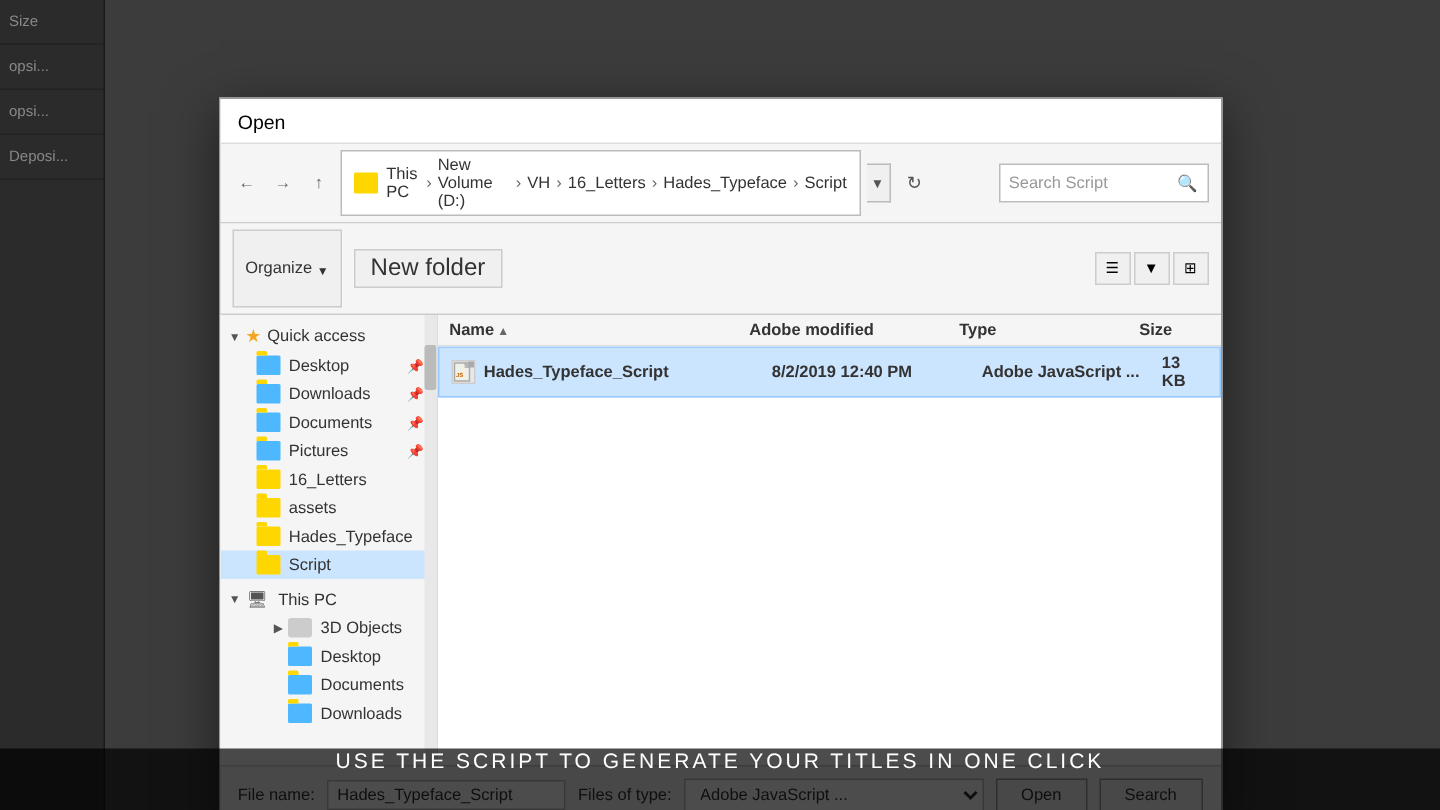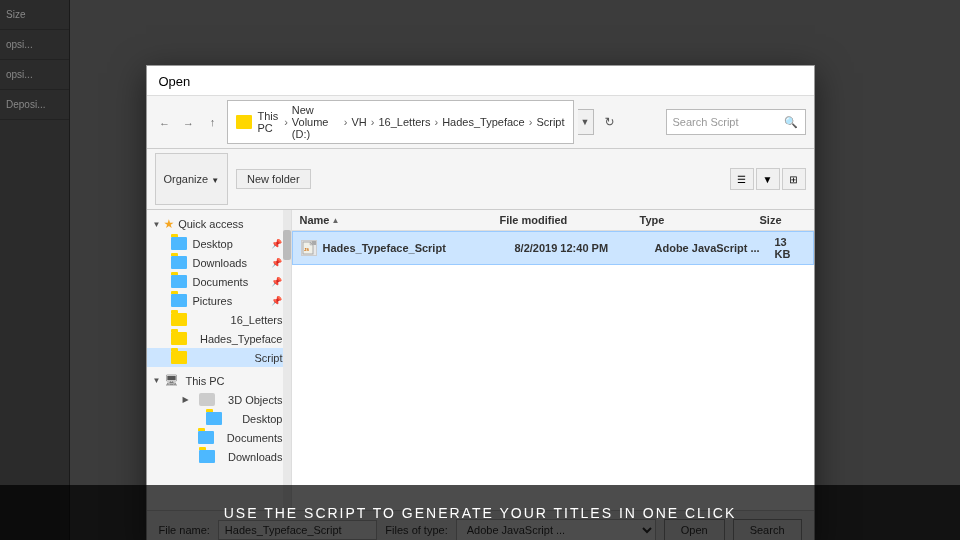--- a/index.html
+++ b/index.html
@@ -30,24 +30,24 @@
       background: #2b2b2b;
       border-right: 1px solid #1a1a1a;
     }
 
     
     .bottom-bar {
       position: absolute;
       bottom: 0;
       left: 0;
       right: 0;
-      height: 55px;
+      height: 41px;
       background: rgba(0,0,0,0.7);
       display: flex;
-      align-items: center;
+      align-items: flex-start;
       justify-content: center;
     }
 
     .bottom-bar-text {
       color: #ffffff;
       font-size: 14px;
       letter-spacing: 2px;
       font-weight: 400;
     }
 
@@ -195,21 +195,21 @@
       cursor: pointer;
       font-size: 11px;
       color: #333;
     }
 
     .new-folder-btn {
       padding: 3px 10px;
       background: #f0f0f0;
       border: 1px solid #ccc;
       cursor: pointer;
-      font-size: 11px;
+      font-size: 16px;
       color: #333;
     }
 
     .view-toggle {
       margin-left: auto;
       display: flex;
       align-items: center;
       gap: 2px;
     }
 
@@ -267,21 +267,20 @@
       font-size: 12px;
     }
 
     .sidebar-item {
       display: flex;
       align-items: center;
       padding: 3px 8px 3px 24px;
       cursor: pointer;
       color: #333;
       font-size: 11px;
-      justify-content: space-between;
     }
 
     .folder-icon {
       width: 16px;
       height: 13px;
       background: #ffd700;
       border-radius: 1px;
       margin-right: 6px;
       flex-shrink: 0;
       position: relative;
@@ -593,20 +592,24 @@
             <div class="folder-icon pictures"></div>
             <span>Pictures</span>
             <span class="pin-icon">📌</span>
           </div>
           <div class="sidebar-item">
             <div class="folder-icon"></div>
             <span>16_Letters</span>
           </div>
           <div class="sidebar-item">
             <div class="folder-icon"></div>
+            <span>assets</span>
+          </div>
+          <div class="sidebar-item">
+            <div class="folder-icon"></div>
             <span>Hades_Typeface</span>
           </div>
           <div class="sidebar-item" style="background:#cce5ff;">
             <div class="folder-icon"></div>
             <span>Script</span>
           </div>
         </div>
 
         <div class="sidebar-section">
           <div class="sidebar-section-header">
@@ -642,21 +645,21 @@
       </div>
 
       <div class="dialog-main">
 
         <div class="file-list-header">
           <div class="col-header name">
             <span>Name</span>
             <span class="col-sort-icon">▲</span>
           </div>
           <div class="col-header date">
-            <span>File modified</span>
+            <span>Adobe modified</span>
           </div>
           <div class="col-header type">
             <span>Type</span>
           </div>
           <div class="col-header size">
             <span>Size</span>
           </div>
         </div>
 
         <div class="file-list">

